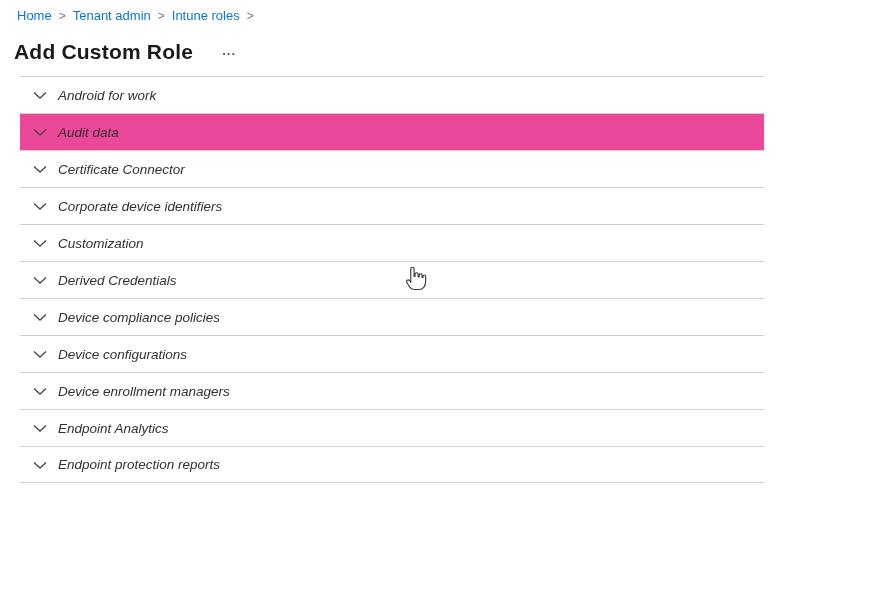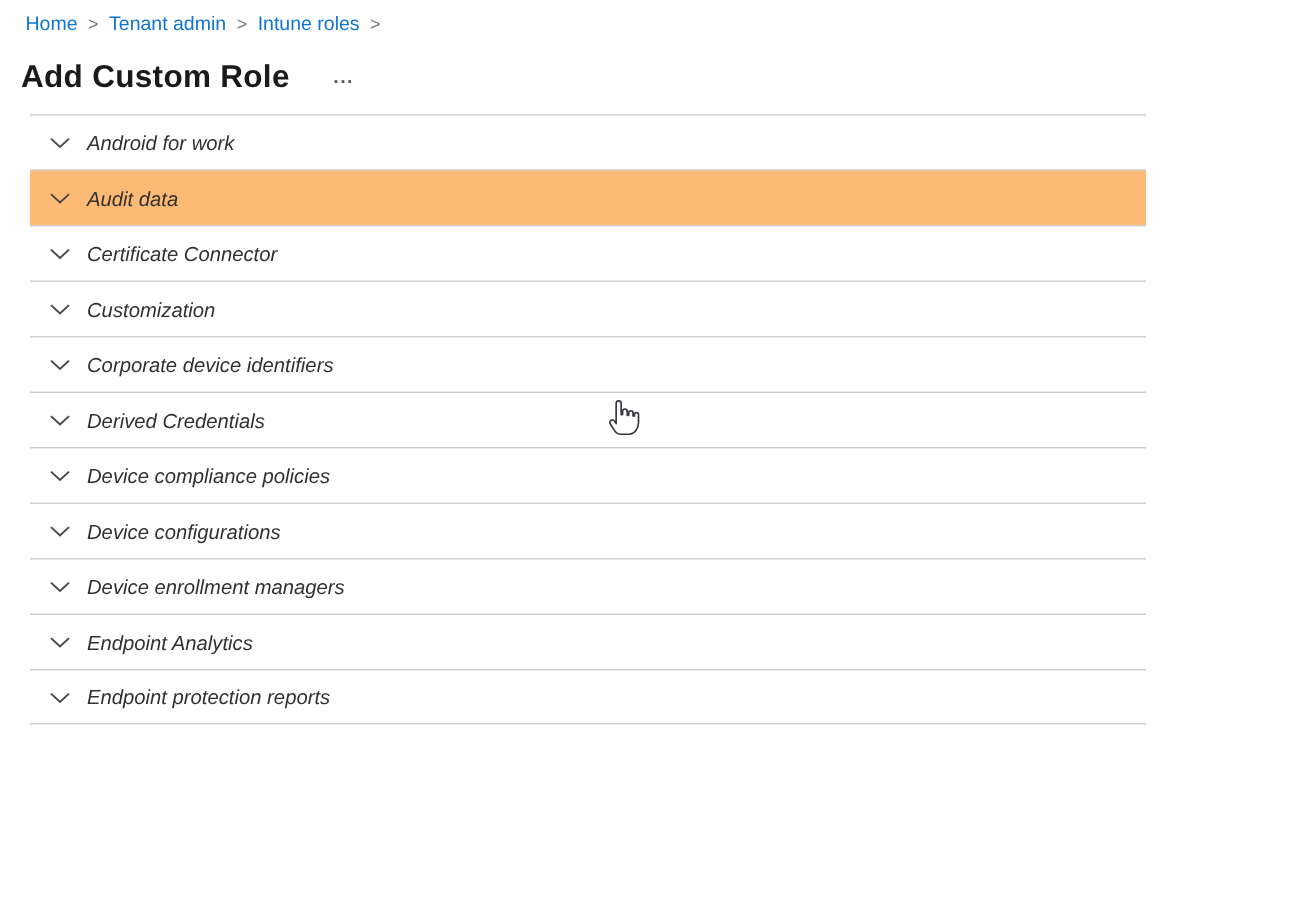--- a/index.html
+++ b/index.html
@@ -114,21 +114,21 @@
   .category-row {
     height: 37px;
     border-top: 1px solid #d2d0ce;
     display: flex;
     align-items: center;
     padding-left: 13px;
     cursor: pointer;
     font-style: italic;
   }
   .category-row:last-child { border-bottom: 1px solid #d2d0ce; }
-  .category-row.hovered { background: #fdba74; }
+  .category-row.hovered { background: #ec4899; }
   .chev { display: inline-flex; align-items: center; width: 14px; flex: 0 0 auto; }
   .category-label {
     margin-left: 11px;
     font-size: 13.5px;
     color: #323130;
     line-height: 17px;
   }
 
   
   .cursor {
@@ -183,29 +183,29 @@
           </svg>
         </span>
       <span class="category-label">Certificate Connector</span>
     </li>
     <li class="category-row">
       <span class="chev">
           <svg width="14" height="8" viewBox="0 0 14 8">
             <path d="M1 1.4 L7 7 L13 1.4" fill="none" stroke="#4a4846" stroke-width="1.3"></path>
           </svg>
         </span>
+      <span class="category-label">Corporate device identifiers</span>
+    </li>
+    <li class="category-row">
+      <span class="chev">
+          <svg width="14" height="8" viewBox="0 0 14 8">
+            <path d="M1 1.4 L7 7 L13 1.4" fill="none" stroke="#4a4846" stroke-width="1.3"></path>
+          </svg>
+        </span>
       <span class="category-label">Customization</span>
-    </li>
-    <li class="category-row">
-      <span class="chev">
-          <svg width="14" height="8" viewBox="0 0 14 8">
-            <path d="M1 1.4 L7 7 L13 1.4" fill="none" stroke="#4a4846" stroke-width="1.3"></path>
-          </svg>
-        </span>
-      <span class="category-label">Corporate device identifiers</span>
     </li>
     <li class="category-row">
       <span class="chev">
           <svg width="14" height="8" viewBox="0 0 14 8">
             <path d="M1 1.4 L7 7 L13 1.4" fill="none" stroke="#4a4846" stroke-width="1.3"></path>
           </svg>
         </span>
       <span class="category-label">Derived Credentials</span>
     </li>
     <li class="category-row">

